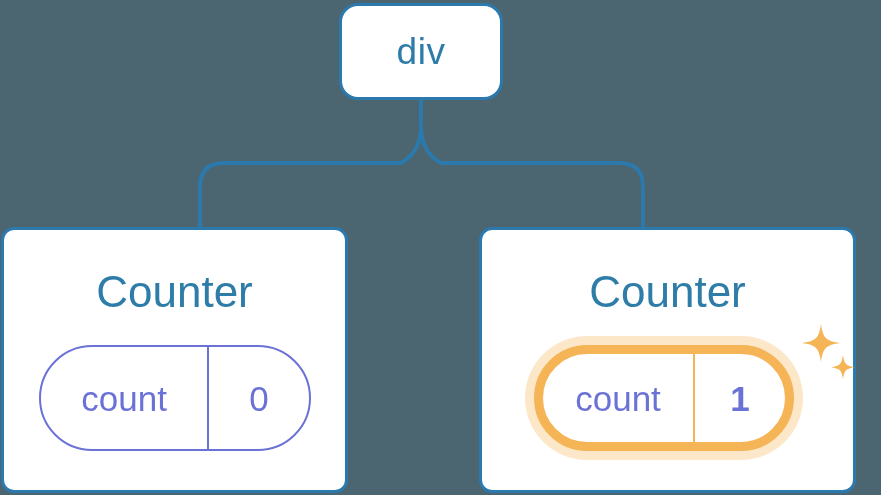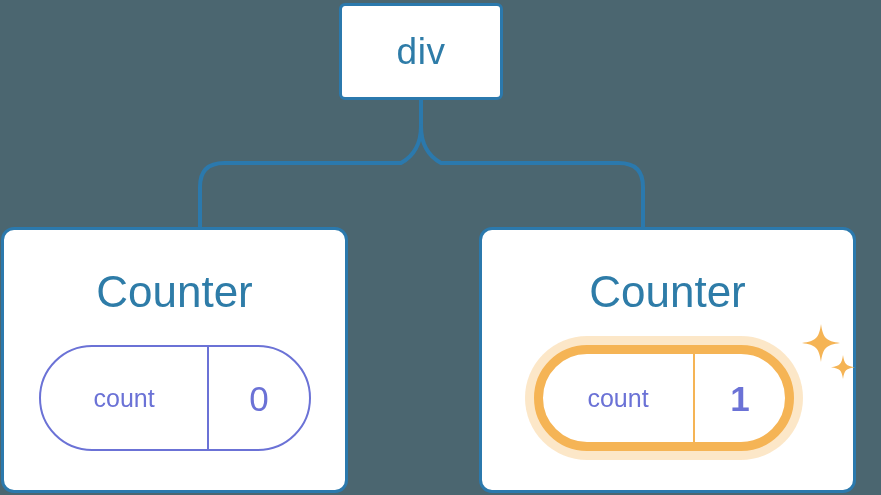--- a/index.html
+++ b/index.html
@@ -32,21 +32,21 @@
 
   
   .node-root {
     position: absolute;
     left: 339px;
     top: 3px;
     width: 164px;
     height: 97px;
     background: #ffffff;
     border: 3px solid #2b79ad;
-    border-radius: 6px;
+    border-radius: 19px;
     box-sizing: border-box;
     display: flex;
     align-items: center;
     justify-content: center;
   }
   .node-root-label {
     color: #2e7ca8;
     font-size: 37px;
     letter-spacing: 0.5px;
     line-height: 1;
@@ -129,21 +129,21 @@
   .pill-key,
   .pill-val {
     display: flex;
     align-items: center;
     justify-content: center;
     color: #6b72d6;
     line-height: 1;
   }
   .pill-key {
     flex: 0 0 62%;
-    font-size: 25px;
+    font-size: 35px;
   }
   .pill-val {
     flex: 1 1 auto;
     font-size: 35px;
   }
   .pill-plain .pill-key {
     border-right: 2px solid #6b72d6;
   }
   .pill-highlight .pill-key {
     border-right: 2px solid #f5b455;

